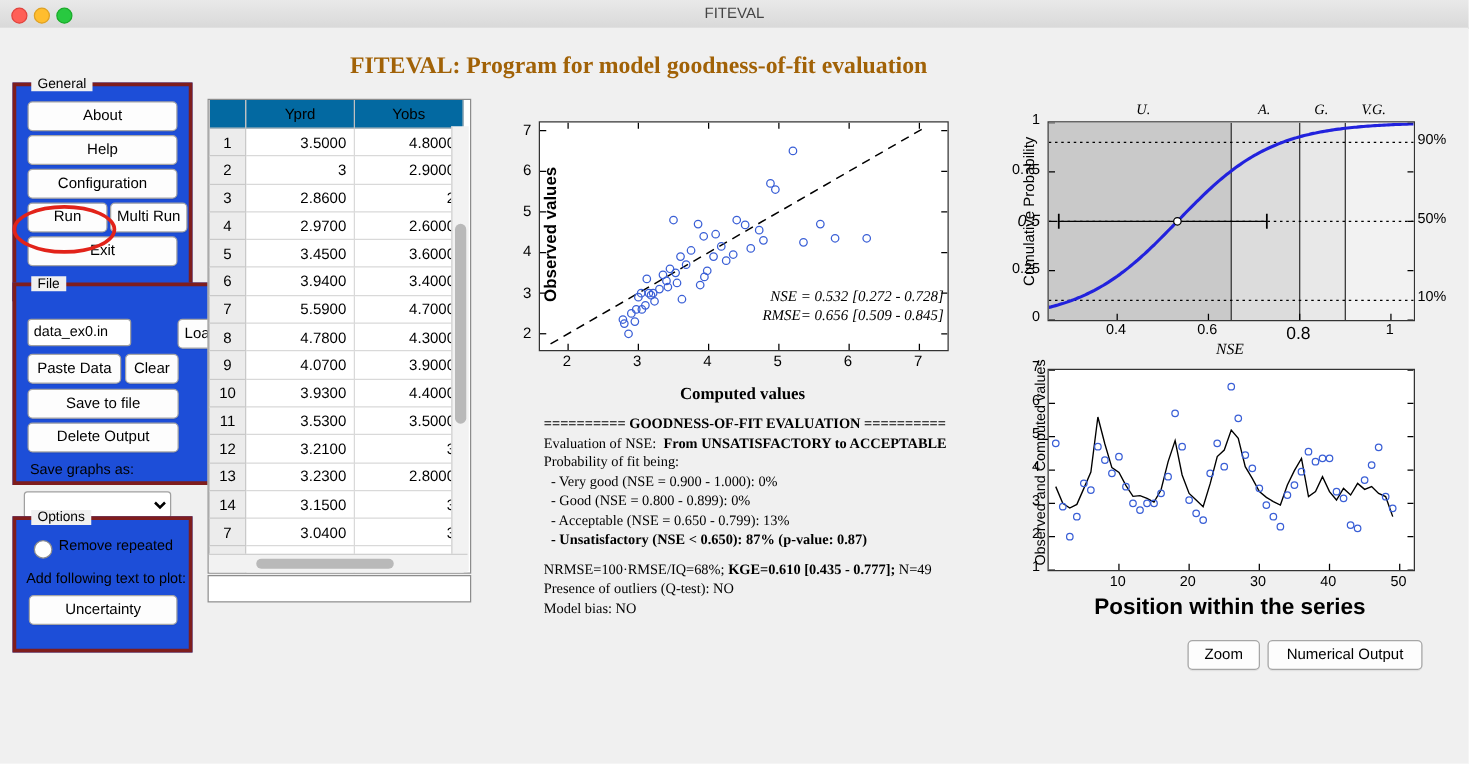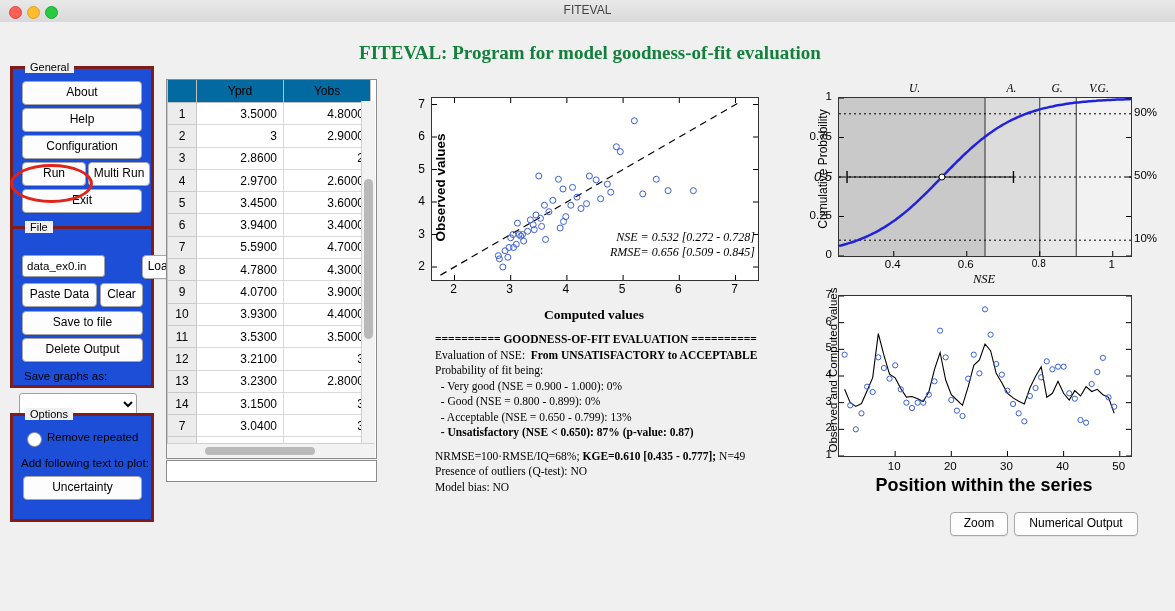--- a/index.html
+++ b/index.html
@@ -28,22 +28,22 @@
   #dot-max{left:45px;background:#28c940;border:1px solid #1aab29;}
 
   
   #app{
     position:absolute;left:0;top:22px;width:1175px;height:589px;
     background:#f0f0f0;
   }
 
   
   #app-title{
-    position:absolute;left:280px;top:20px;width:620px;text-align:center;
-    font-size:19px;font-weight:bold;color:#15803d;
+    position:absolute;left:280px;top:20px;width:620px;
+    font-size:19px;font-weight:bold;color:#a16207;
     font-family:"Liberation Serif", serif;
   }
 
   
   .group{
     position:absolute;border:3px solid #7f1d1d;background:#1d4ed8;
   }
   .group > .legend{
     position:absolute;top:-8px;left:12px;background:#f0f0f0;padding:0 5px;
     font-size:11px;color:#000;
@@ -51,21 +51,21 @@
   .btn{
     position:absolute;background:#fdfdfd;border:1px solid #a6a6a6;border-radius:4px;
     font-size:12px;color:#000;text-align:center;line-height:21px;
     box-shadow:0 1px 0 rgba(0,0,0,.06);
     cursor:default;
   }
 
   
   #grp-general{left:10px;top:44px;width:138px;height:169px;}
   
-  #grp-file{left:10px;top:204px;width:138px;height:156px;}
+  #grp-file{left:10px;top:204px;width:138px;height:156px;padding-left:44px;}
   
   #grp-options{left:10px;top:391px;width:138px;height:103px;}
 
   
   #run-highlight{
     position:absolute;left:10px;top:142px;width:77px;height:33px;
     border:3px solid #e2231a;border-radius:50%;
     pointer-events:none;
   }
 
@@ -463,21 +463,21 @@
           <line x1="292" y1="39.5" x2="287" y2="39.5" stroke="#000"></line>
           <line x1="0" y1="0" x2="5" y2="0" stroke="#000"></line>
           <line x1="292" y1="0" x2="287" y2="0" stroke="#000"></line>
         </svg>
     </div>
     <div id="cdf-ylabel">Cumulative Probability</div>
     <div id="cdf-xlabel">NSE</div>
     <div id="cdf-ticks">
         <div style="position: absolute; left: 90.75px; top: 166px; width: 24px; text-align: center; font-size: 11.5px;">0.4</div>
         <div style="position: absolute; left: 163.75px; top: 166px; width: 24px; text-align: center; font-size: 11.5px;">0.6</div>
-        <div style="position: absolute; left: 236.75px; top: 166px; width: 24px; text-align: center; font-size: 10px;">0.8</div>
+        <div style="position: absolute; left: 236.75px; top: 166px; width: 24px; text-align: center; font-size: 14px;">0.8</div>
         <div style="position: absolute; left: 309.75px; top: 166px; width: 24px; text-align: center; font-size: 11.5px;">1</div>
         <div style="position: absolute; left: 14px; top: 156px; width: 28px; text-align: right; font-size: 11.5px;">0</div>
         <div style="position: absolute; left: 14px; top: 116.5px; width: 28px; text-align: right; font-size: 11.5px;">0.25</div>
         <div style="position: absolute; left: 14px; top: 77px; width: 28px; text-align: right; font-size: 13px; font-style: italic;">0.5</div>
         <div style="position: absolute; left: 14px; top: 37.5px; width: 28px; text-align: right; font-size: 11.5px;">0.75</div>
         <div style="position: absolute; left: 14px; top: -2px; width: 28px; text-align: right; font-size: 11.5px;">1</div>
         <div style="position: absolute; left: 344px; top: 13.8px; width: 30px; text-align: left; font-size: 11.5px;">90%</div>
         <div style="position: absolute; left: 344px; top: 77px; width: 30px; text-align: left; font-size: 11.5px;">50%</div>
         <div style="position: absolute; left: 344px; top: 140.2px; width: 30px; text-align: left; font-size: 11.5px;">10%</div>
         <div style="position: absolute; left: 110.65px; top: -10px; width: 28px; text-align: center; font-size: 11.5px; font-style: italic; font-family: &quot;Liberation Serif&quot;, serif;">U.</div>

